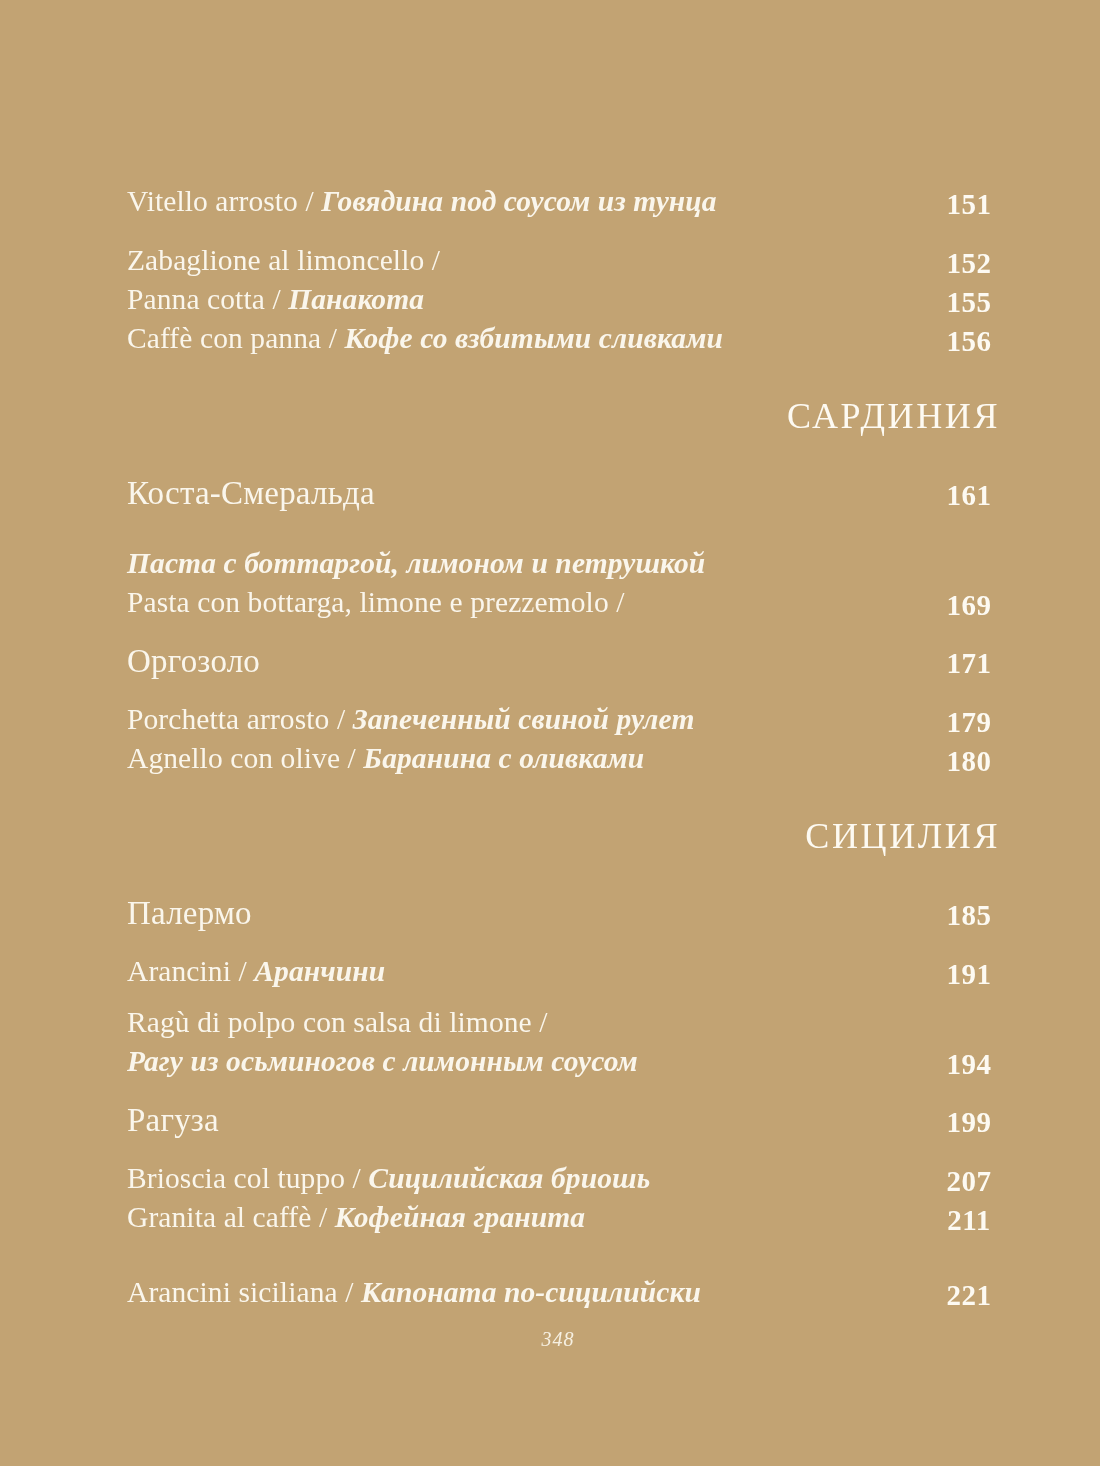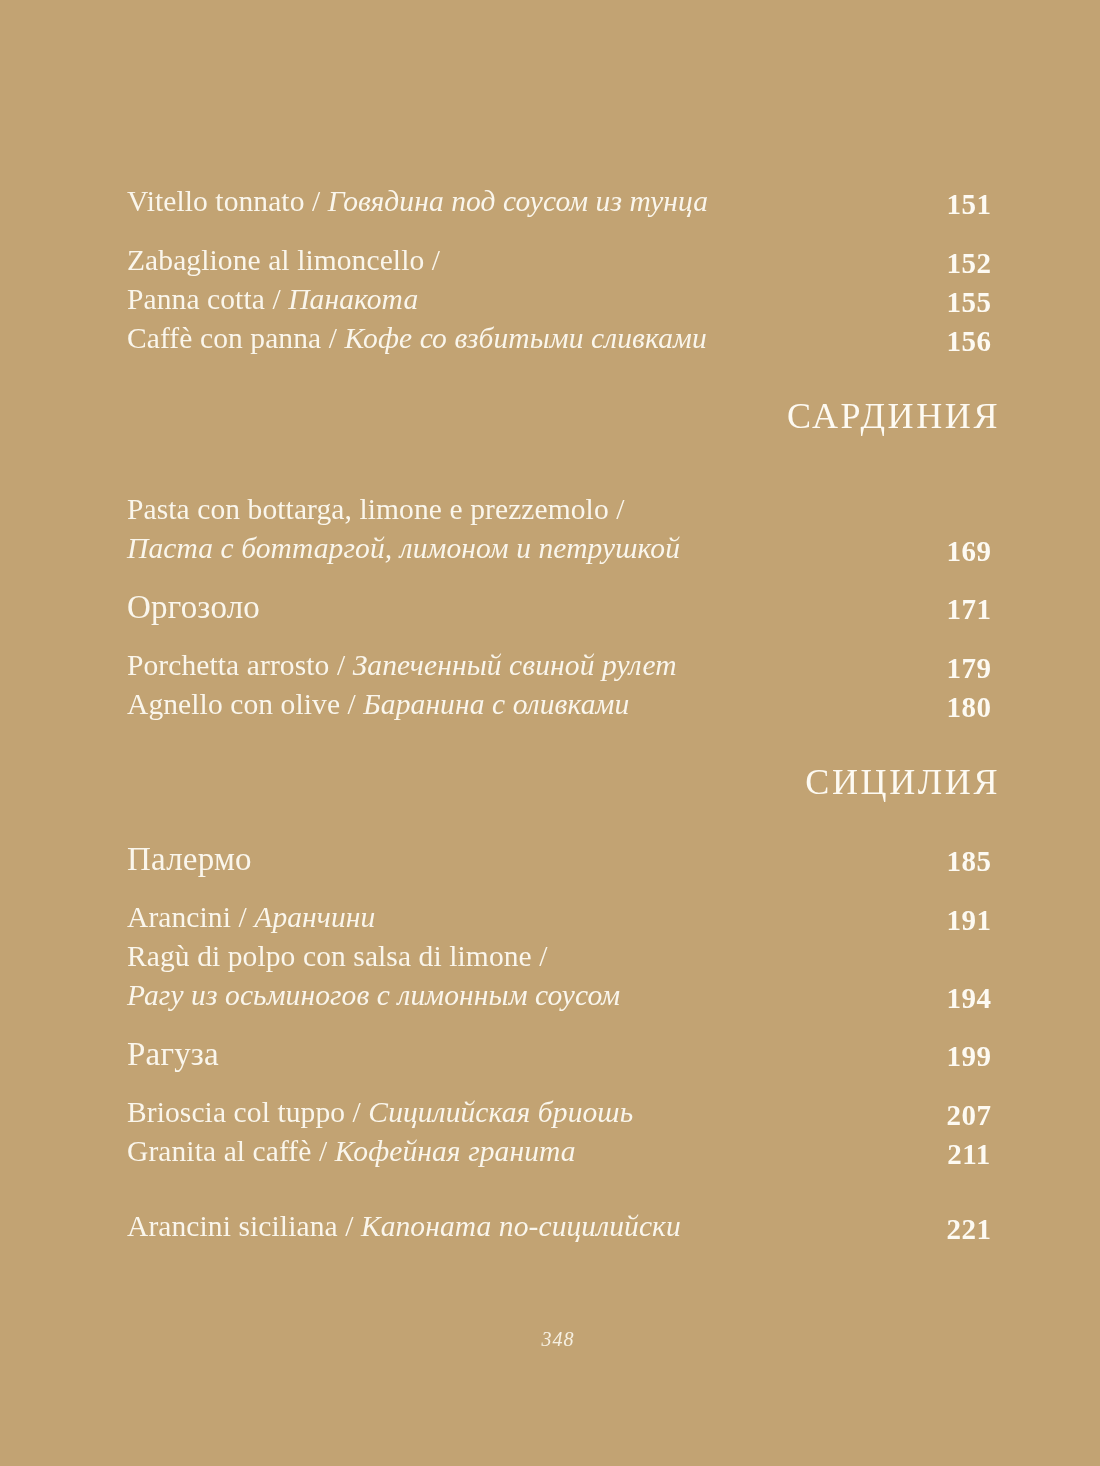--- a/index.html
+++ b/index.html
@@ -64,28 +64,30 @@
   .entry .labelwrap {
     font-size: 29.5px;
     line-height: 39px;
     letter-spacing: 0.1px;
   }
   .entry .it {
     font-style: normal;
   }
   .entry .ru {
     font-style: italic;
+    font-weight: bold;
   }
   .entry .sep {
     font-style: normal;
   }
 
   
   .entry.two .labelwrap {
     line-height: 39px;
+    margin-top: 12px;
   }
   .entry.two .pagenum {
     align-self: flex-end;
     margin-top: 28px;
   }
 
   
   .place {
     margin: 0;
   }
@@ -128,21 +130,21 @@
   }
 </style>
 </head>
 <body style="background: rgb(194, 163, 115); color: rgb(250, 246, 236);">
 
 <div class="page">
 
   <div class="toc" id="toc-root">
       <div class="row entry">
         <div class="labelwrap">
-          <div><span class="it">Vitello tonnato</span><span class="sep"> / </span><span class="ru">Говядина под соусом из тунца</span></div>
+          <div><span class="it">Vitello arrosto</span><span class="sep"> / </span><span class="ru">Говядина под соусом из тунца</span></div>
         </div>
         <div class="pagenum">151</div>
       </div>
       <div class="row entry two">
         <div class="labelwrap">
           <div><span class="it">Zabaglione al limoncello</span><span class="sep">  /</span></div>
         </div>
         <div class="pagenum">152</div>
       </div>
       <div class="row entry">
@@ -153,25 +155,29 @@
       </div>
       <div class="row entry">
         <div class="labelwrap">
           <div><span class="it">Caffè con panna</span><span class="sep"> / </span><span class="ru">Кофе со взбитыми сливками</span></div>
         </div>
         <div class="pagenum">156</div>
       </div>
       <div class="gap-region-top"></div>
       <div class="region">САРДИНИЯ</div>
       <div class="gap-region-bottom"></div>
+      <div class="row place">
+        <div class="labelwrap">Коста-Смеральда</div>
+        <div class="pagenum">161</div>
+      </div>
       <div class="gap-place-below"></div>
       <div class="row entry two">
         <div class="labelwrap">
+          <div><span class="ru">Паста с боттаргой, лимоном и петрушкой</span></div>
           <div><span class="it">Pasta con bottarga, limone e prezzemolo</span><span class="sep"> /</span></div>
-          <div><span class="ru">Паста с боттаргой, лимоном и петрушкой</span></div>
         </div>
         <div class="pagenum">169</div>
       </div>
       <div class="gap-entry-place"></div>
       <div class="row place">
         <div class="labelwrap">Оргозоло</div>
         <div class="pagenum">171</div>
       </div>
       <div class="gap-place-below"></div>
       <div class="row entry">

